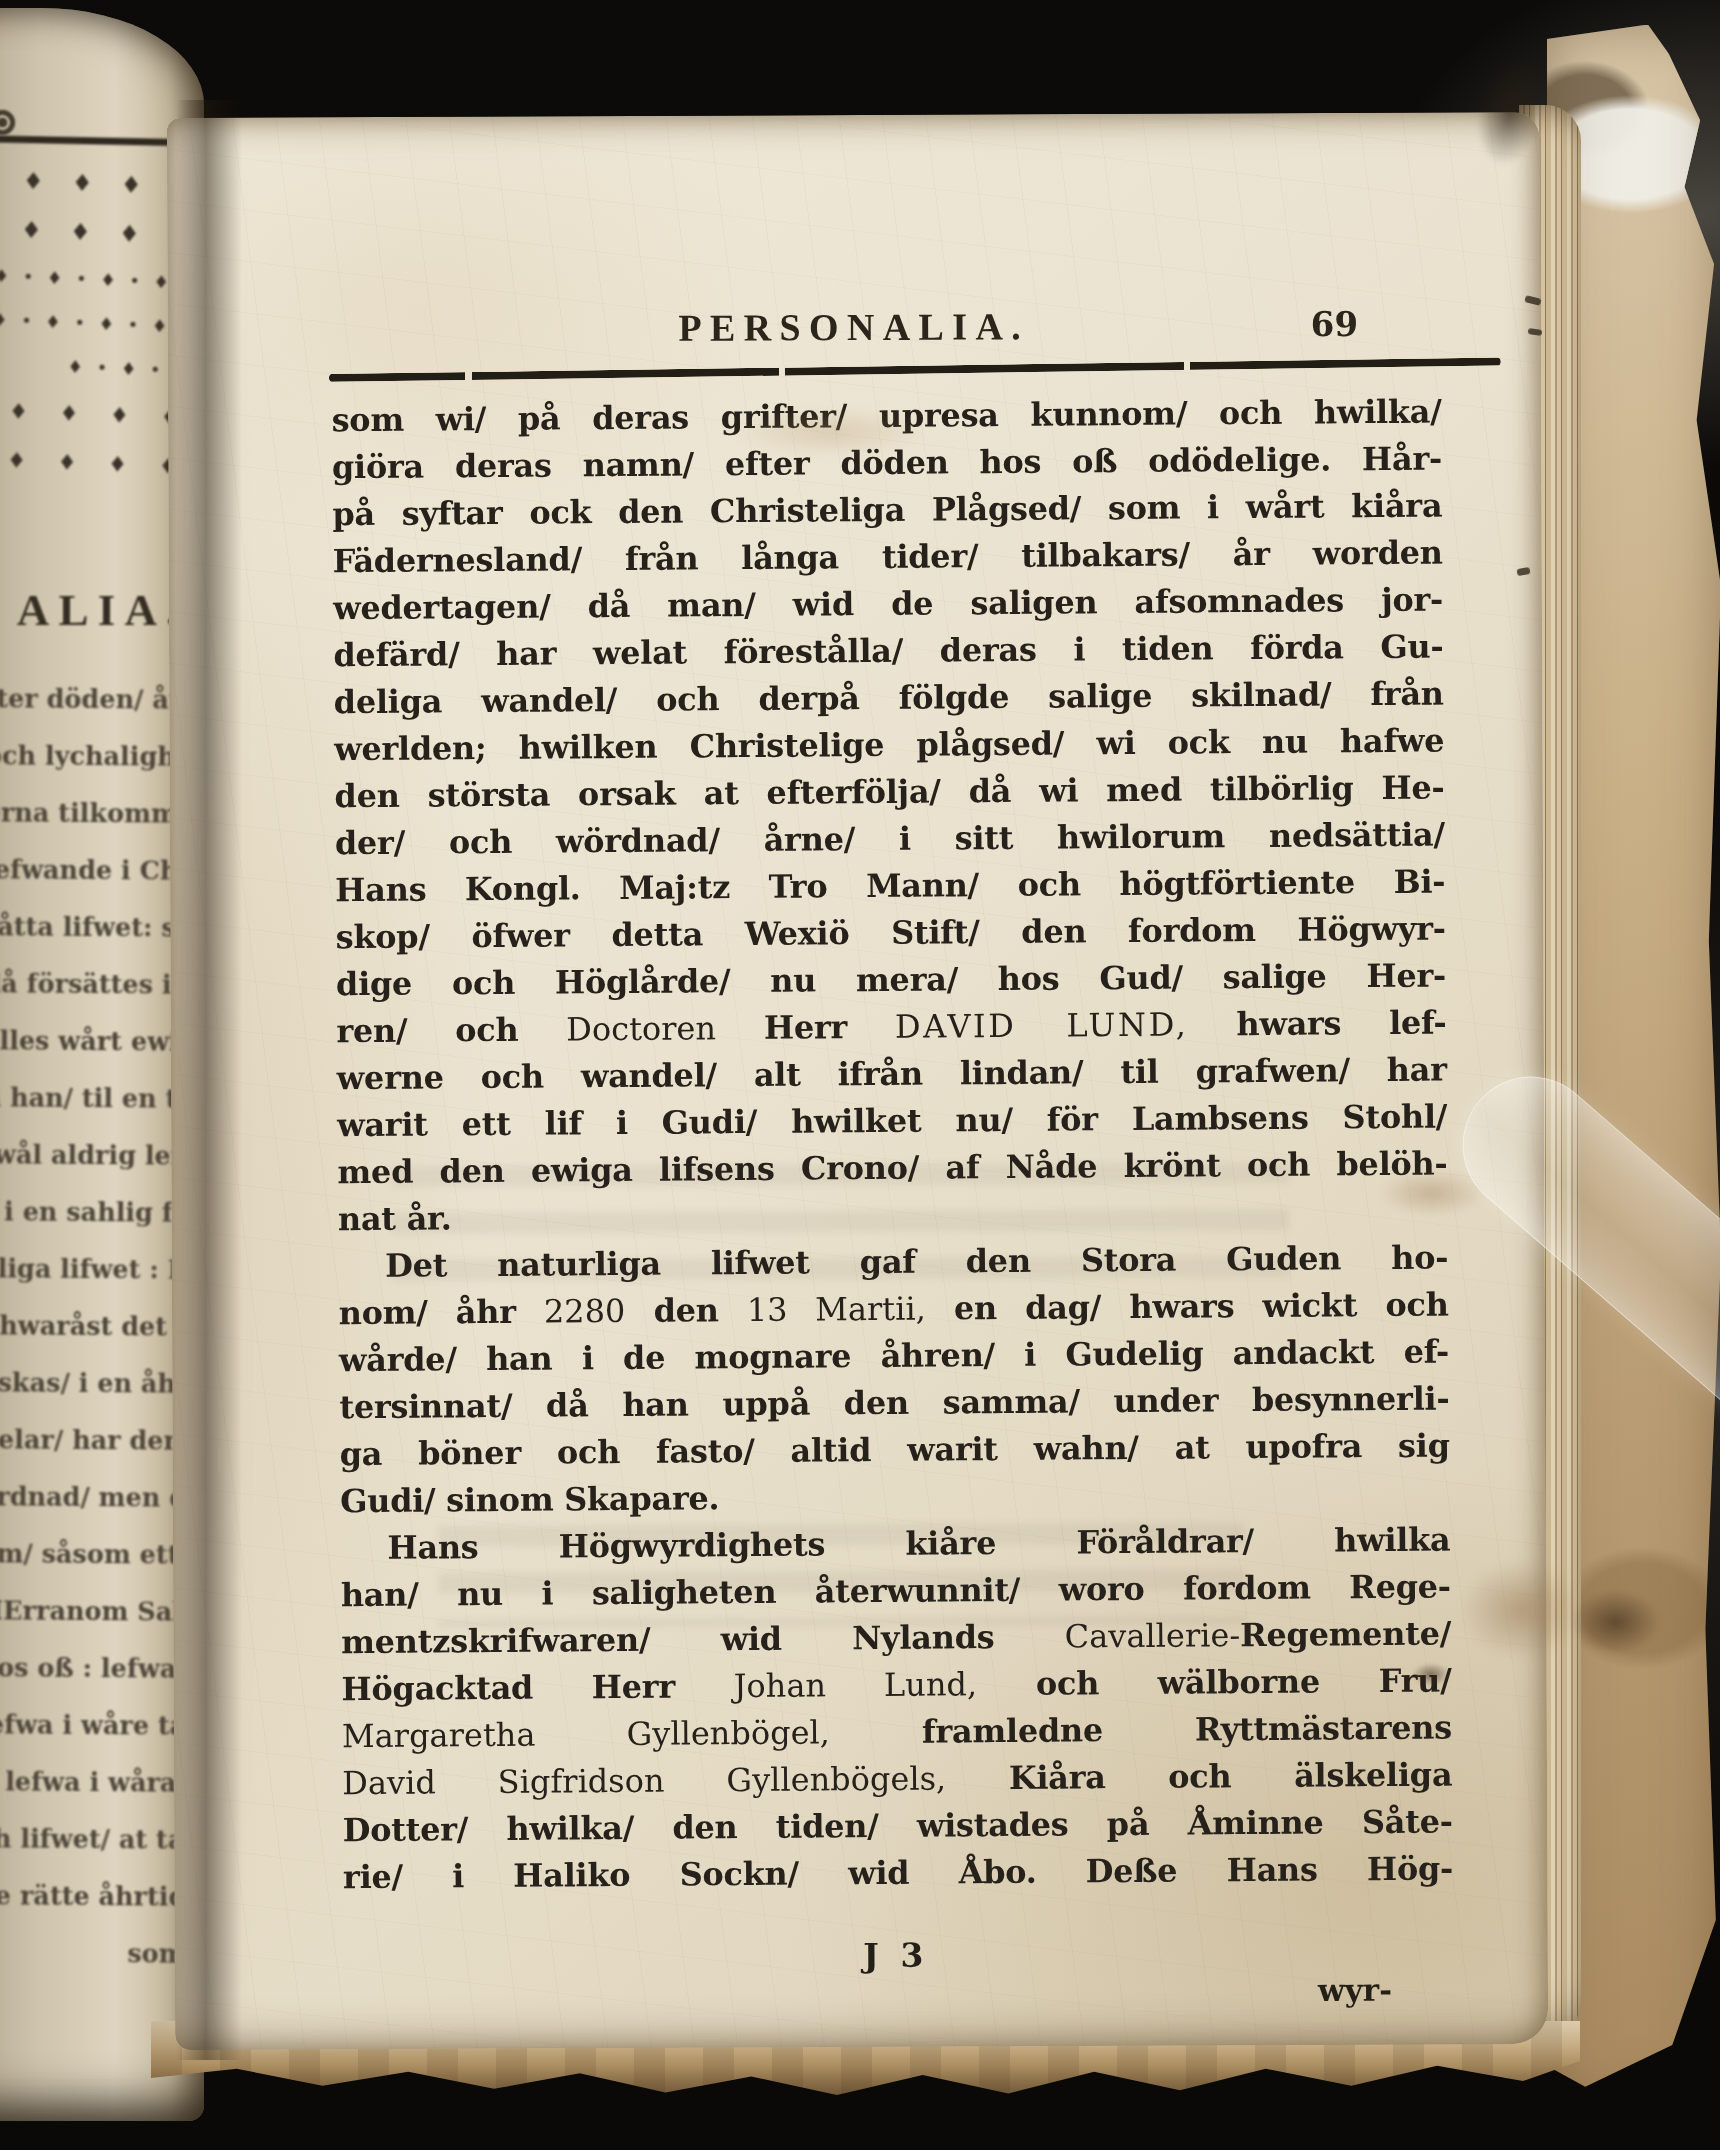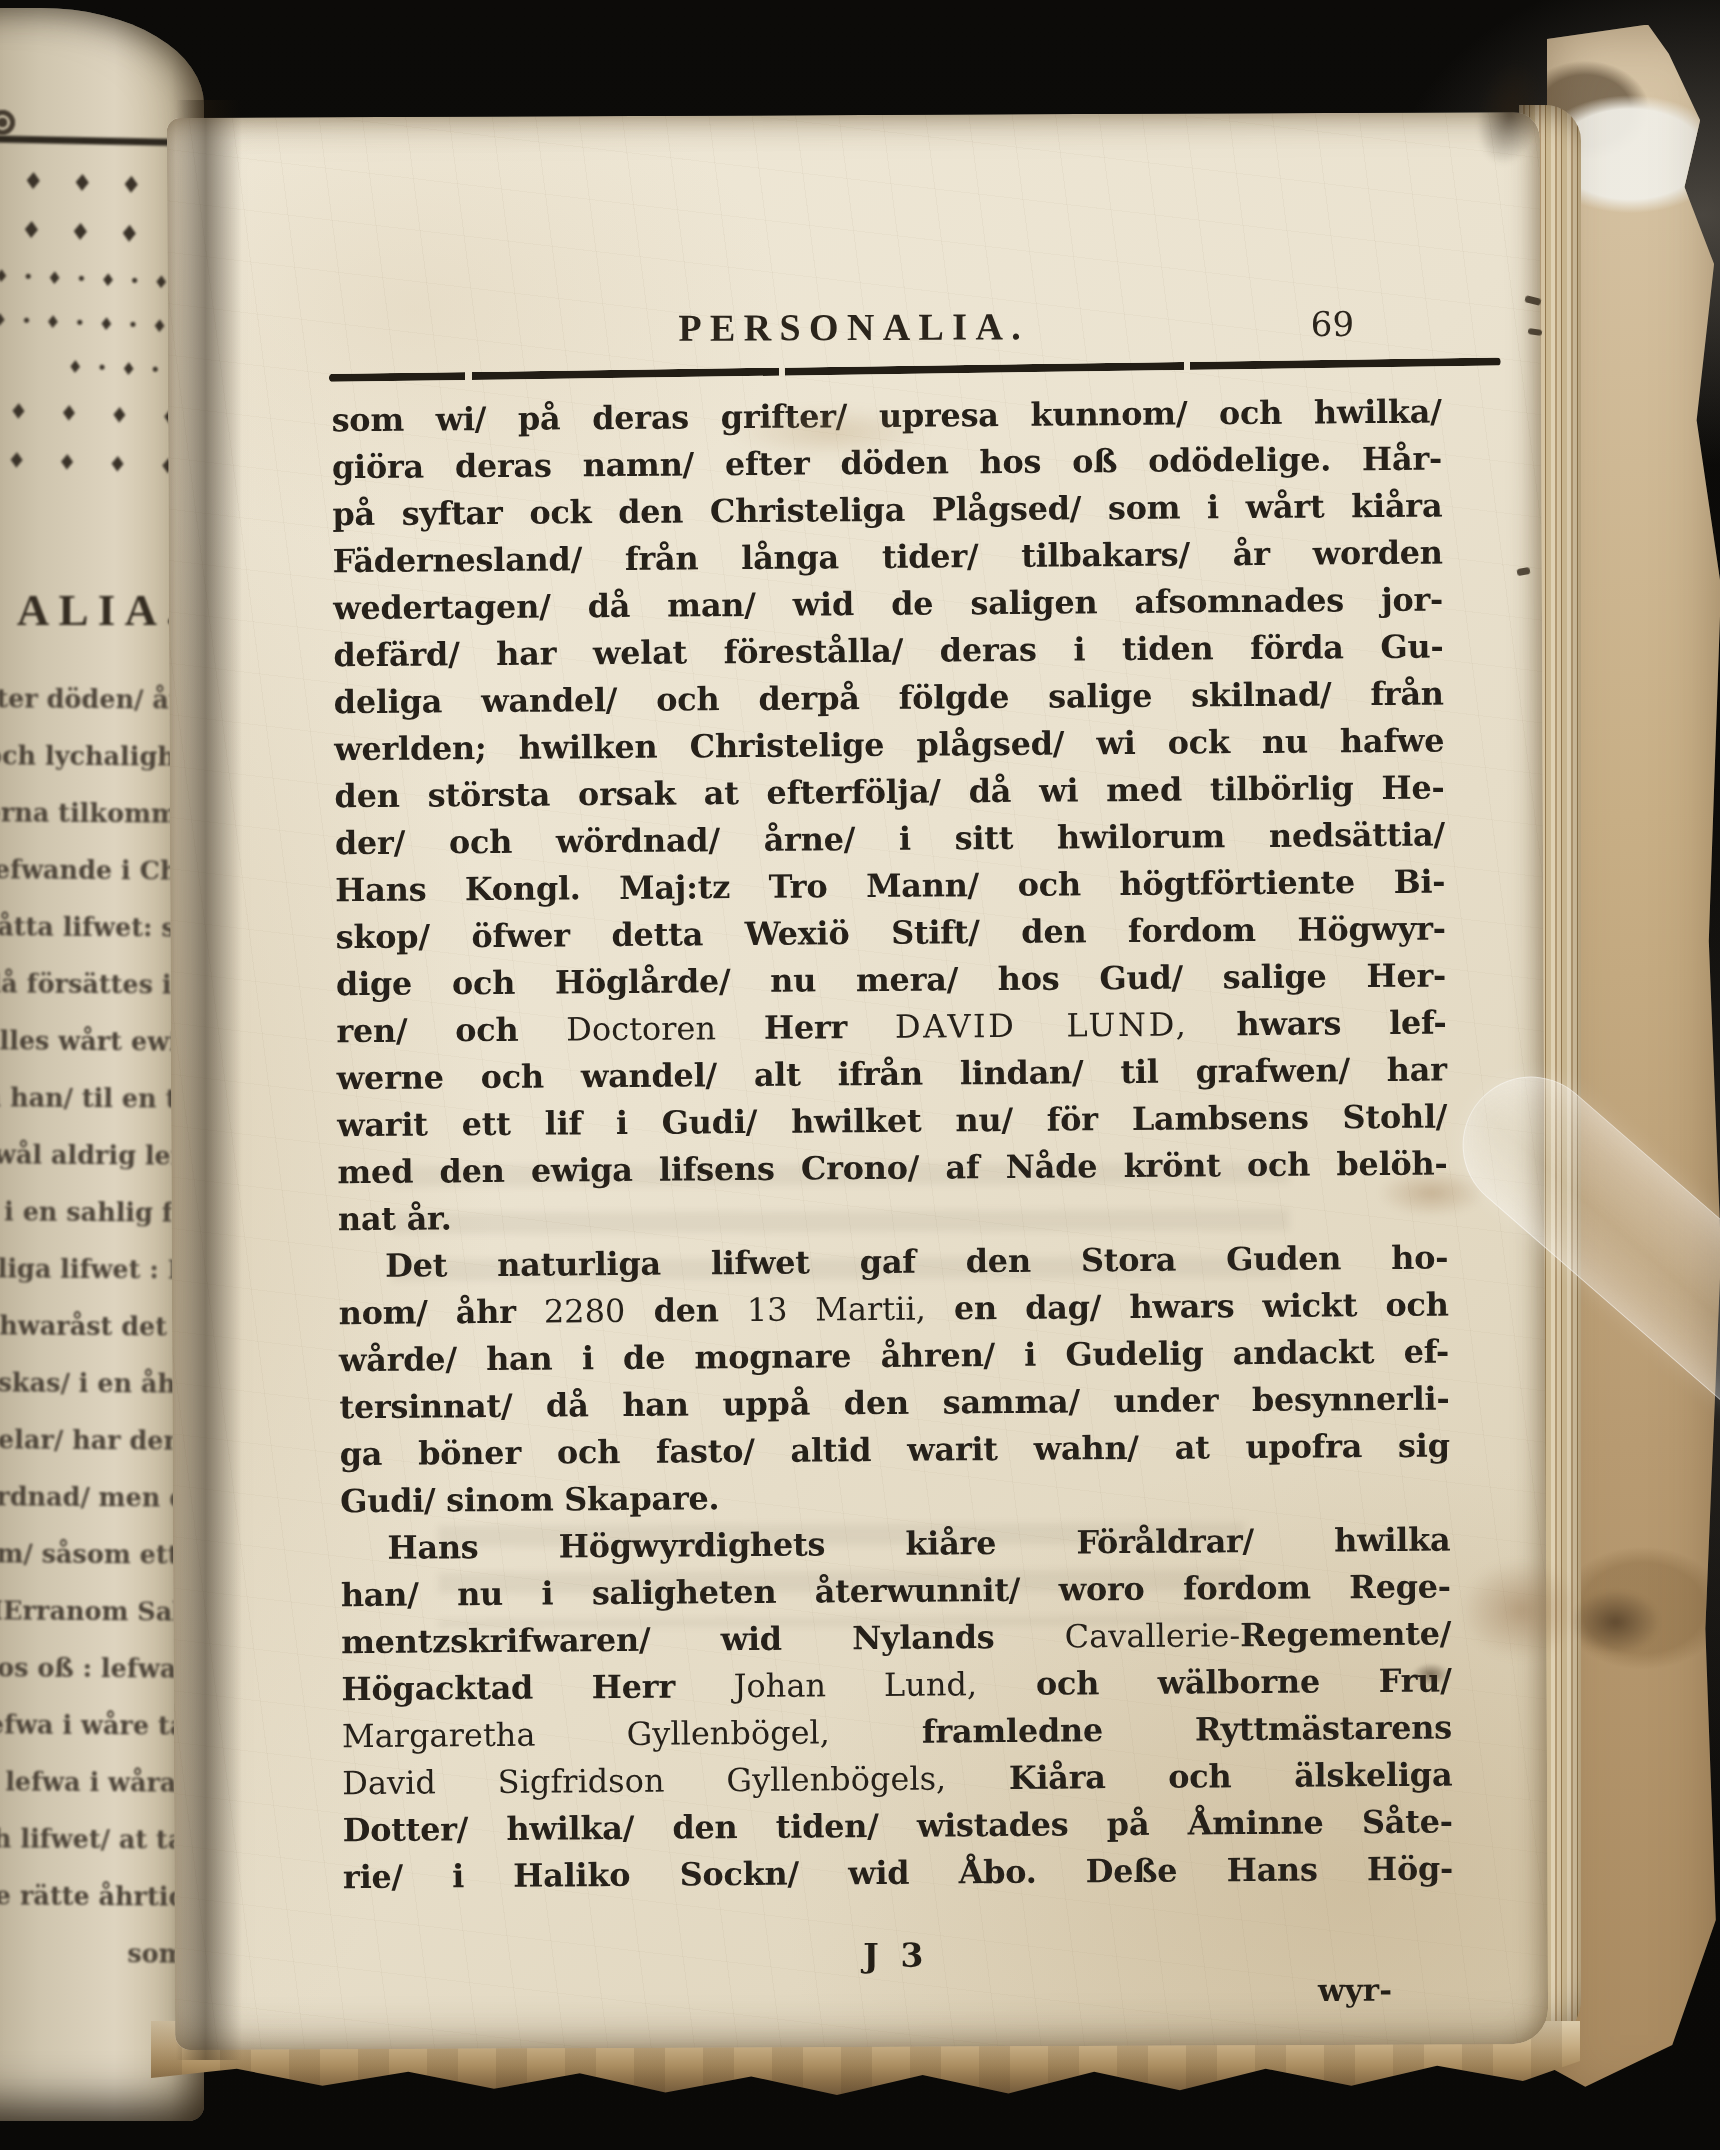--- a/index.html
+++ b/index.html
@@ -94,21 +94,21 @@
       inset 36px 0 56px -23px rgba(80,60,32,.5),
       inset -14.3px 0 25.5px -9.2px rgba(110,88,55,.55),
       inset 0 17.4px 31px -15.3px rgba(120,98,62,.45),
       inset 0 -23.5px 41px -20.4px rgba(110,88,55,.5);
   }
   .header{position:absolute;top:190px;left:0;width:1373px;height:51px;}
   .htitle{
     position:absolute;left:488px;width:396px;text-align:center;
     font-family:"Liberation Serif",serif;font-weight:700;font-size:38px;letter-spacing:.22em;color:#2b251c;
   }
-  .hnum{position:absolute;left:1143px;top:1px;font-size:34px;font-weight:400;color:#2b251c;}
+  .hnum{position:absolute;left:1143px;top:1px;font-size:34px;font-weight:700;color:#2b251c;}
   .hrule{
     position:absolute;left:161px;top:251px;width:1172px;height:8.2px;background:#221d15;border-radius:4.1px;
     transform:rotate(-.55deg);
     -webkit-mask-image:linear-gradient(90deg,#000 0 11.6%,transparent 11.6% 12.2%,#000 12.2% 38.4%,transparent 38.4% 38.9%,#000 38.9% 73%,transparent 73% 73.5%,#000 73.5% 100%);
             mask-image:linear-gradient(90deg,#000 0 11.6%,transparent 11.6% 12.2%,#000 12.2% 38.4%,transparent 38.4% 38.9%,#000 38.9% 73%,transparent 73% 73.5%,#000 73.5% 100%);
   }
   #body-text{
     position:absolute;left:166px;top:278px;width:1110px;
     font-size:32px;line-height:47px;color:#26211a;transform:rotate(-.2deg);
   }

